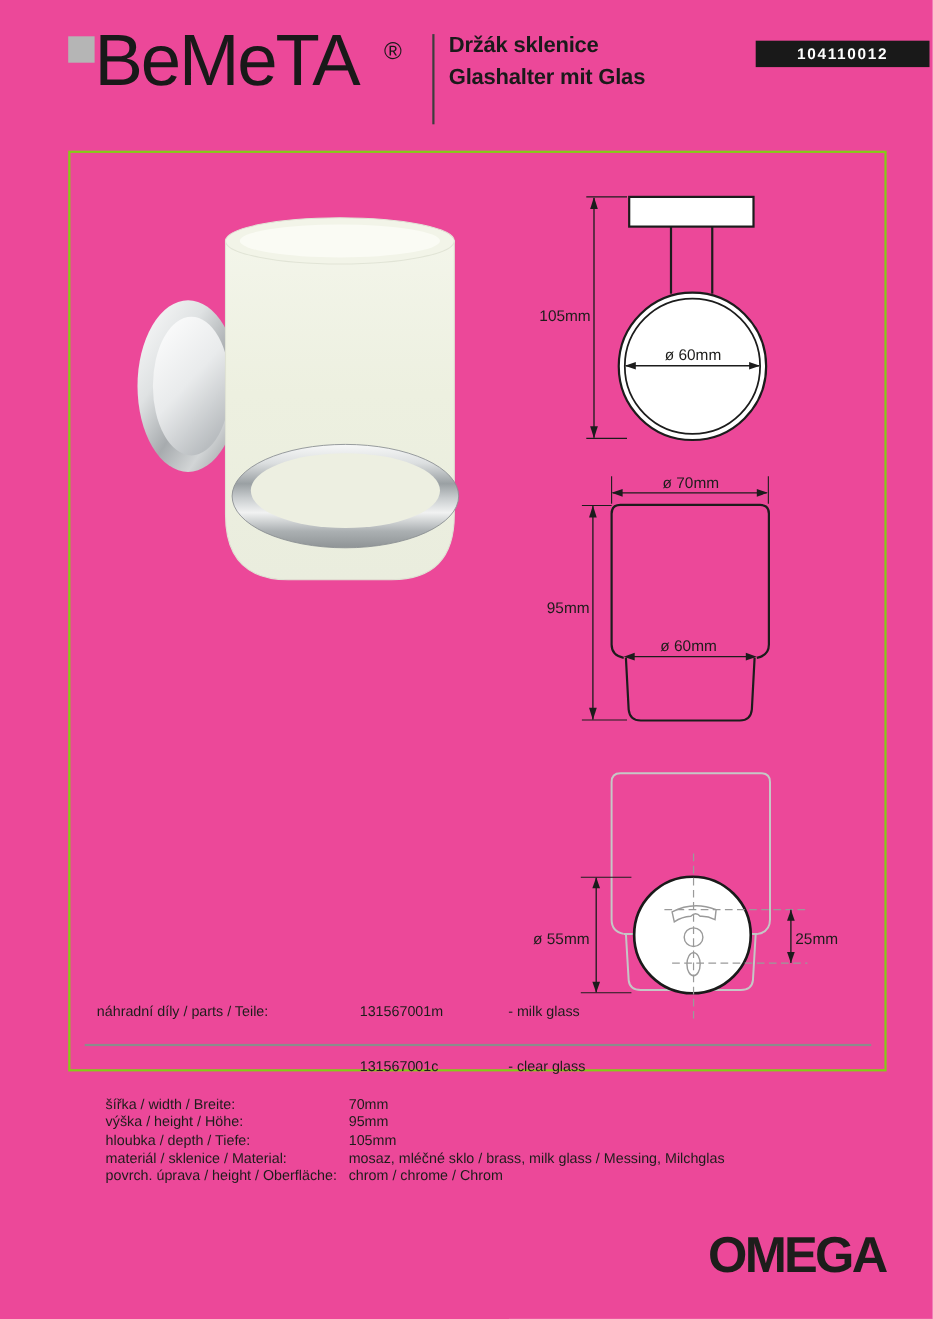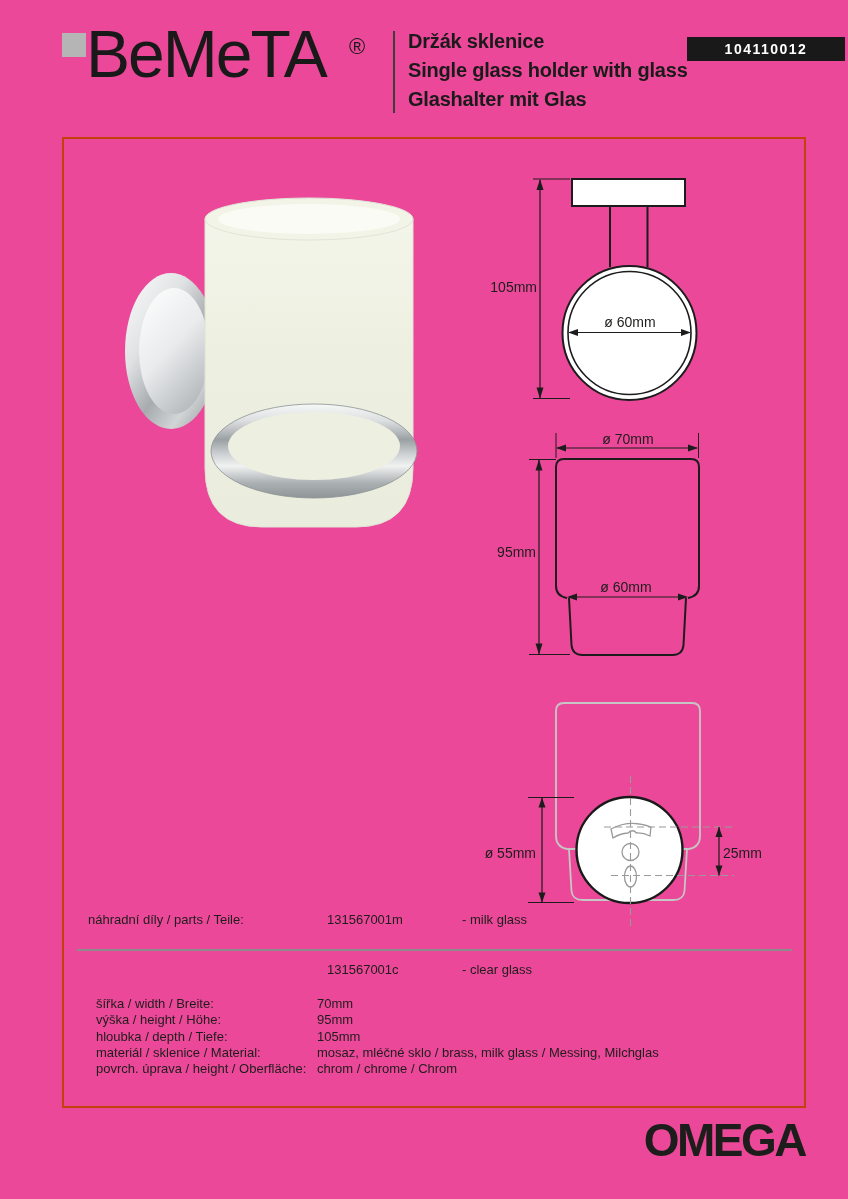--- a/index.html
+++ b/index.html
@@ -12,22 +12,22 @@
                font-weight:400; letter-spacing:-2px; color:#191919; }
   .registered { position:absolute; left:349px; top:34px; font-size:22px; color:#191919; }
   .header-divider { position:absolute; left:393px; top:31px; width:2px; height:82px; background:#3d3d3d; }
   .titles { position:absolute; left:408px; top:27px; font-size:20px; font-weight:bold;
             line-height:29px; color:#1a1a1a; letter-spacing:-0.2px; }
   .code-badge { position:absolute; left:687px; top:37px; width:158px; height:24px; background:#191919;
                 color:#fff; font-size:14px; font-weight:bold; text-align:center; line-height:24px;
                 letter-spacing:1.5px; }
 
   
-  .frame { position:absolute; left:62px; top:137px; width:744px; height:971px;
-           border:2px solid #c2410c;padding-left:20px; }
+  .frame { position:absolute; left:62px; top:137px; width:744px; height:837px;
+           border:2px solid #84cc16;padding-left:20px; }
   .frame > * { position:absolute; }
 
   .photo { left:54px; top:53px; }
   .d1 { left:416px; top:21px; }
   .d2 { left:416px; top:286px; }
   .d3 { left:406px; top:551px; }
 
   svg text { font-family:"Liberation Sans","DejaVu Sans",sans-serif; fill:#1d1d1b; }
   .dimtxt { font-size:14px; }
 
@@ -51,21 +51,20 @@
 
 <div class="page">
 
   <div>
     <div class="logo-square"></div>
     <div class="logo-text">BeMeTA</div>
     <div class="registered">®</div>
     <div class="header-divider"></div>
     <div class="titles">
       <div>Držák sklenice</div>
-      <div>Single glass holder with glass</div>
       <div>Glashalter mit Glas</div>
     </div>
     <div class="code-badge">104110012</div>
   </div>
 
   <div class="frame">
 
     <svg class="photo" width="305" height="342" viewBox="118 192 305 342">
       <defs>
         <linearGradient id="plateG" x1="0" y1="0" x2="0.9" y2="1">

